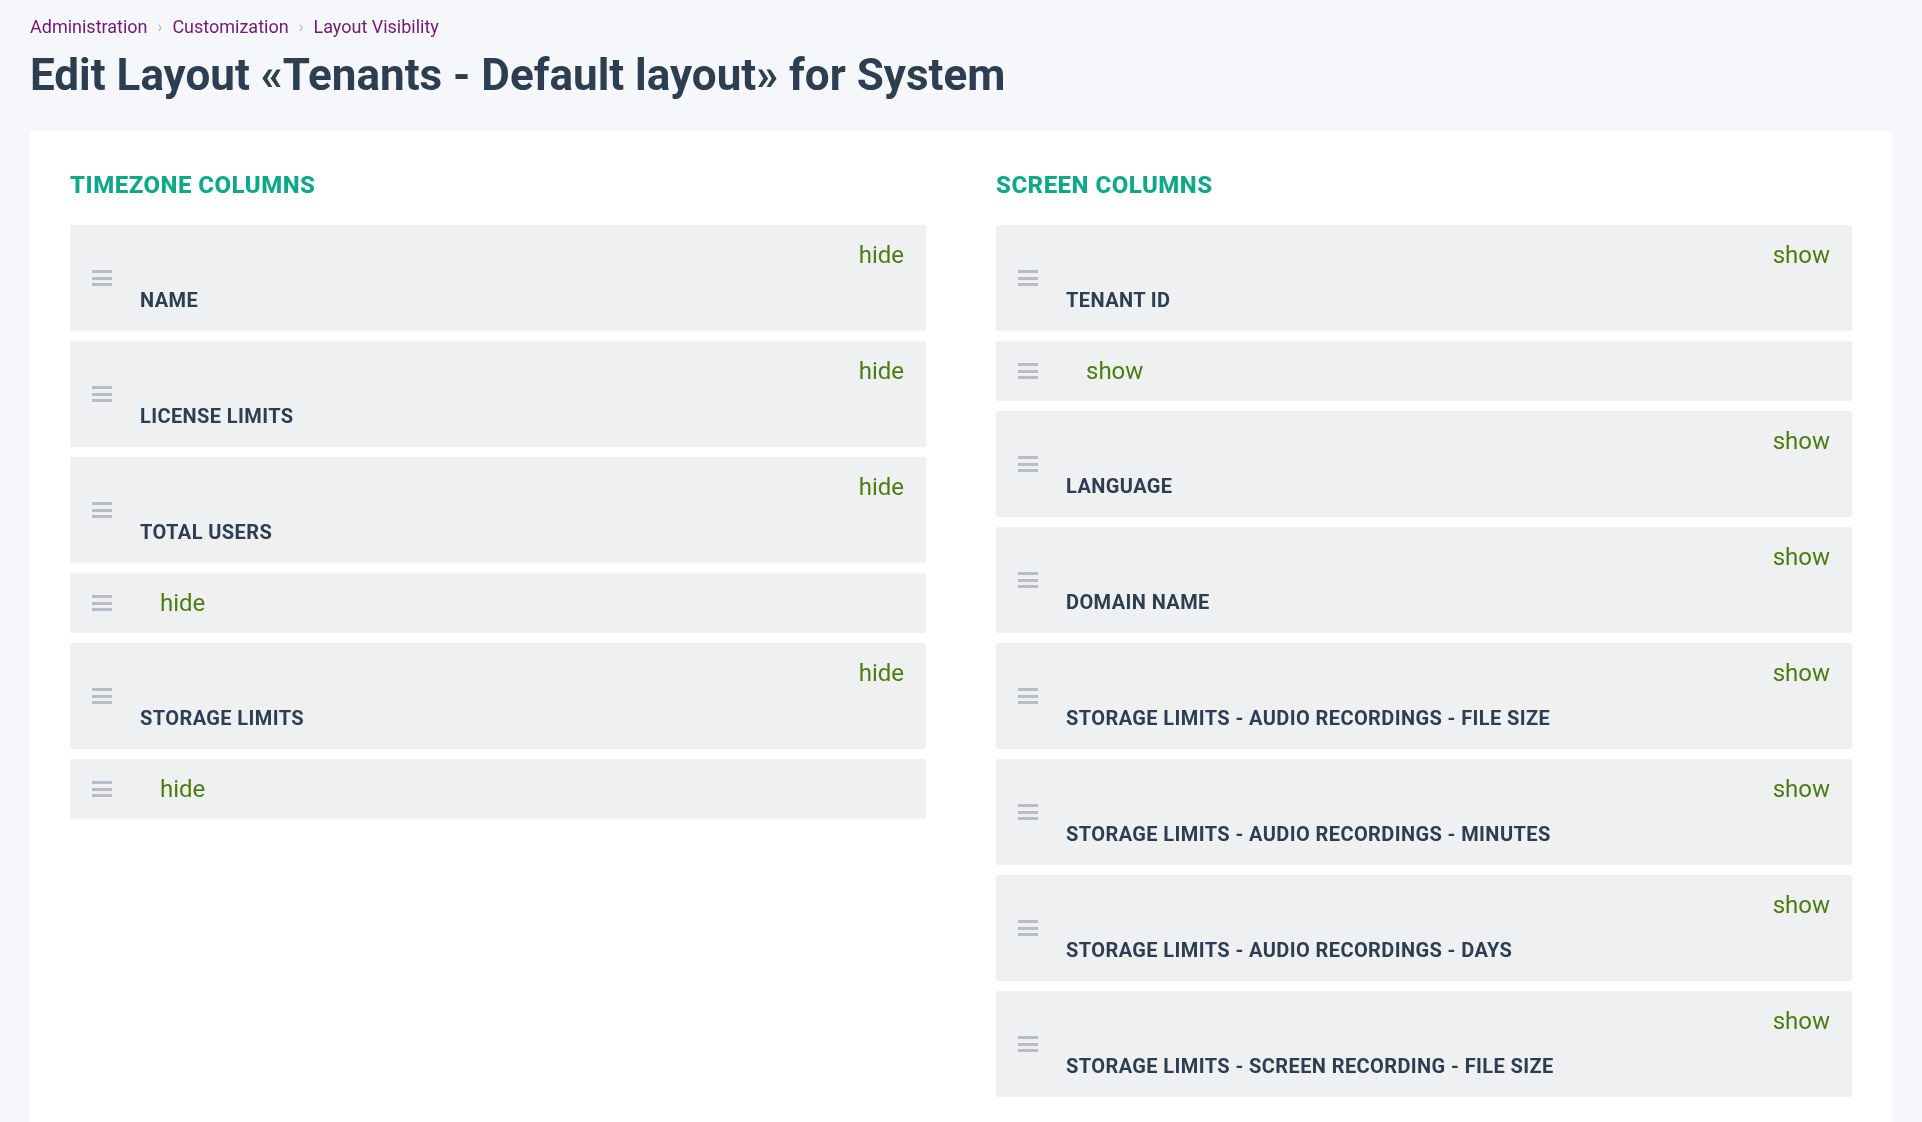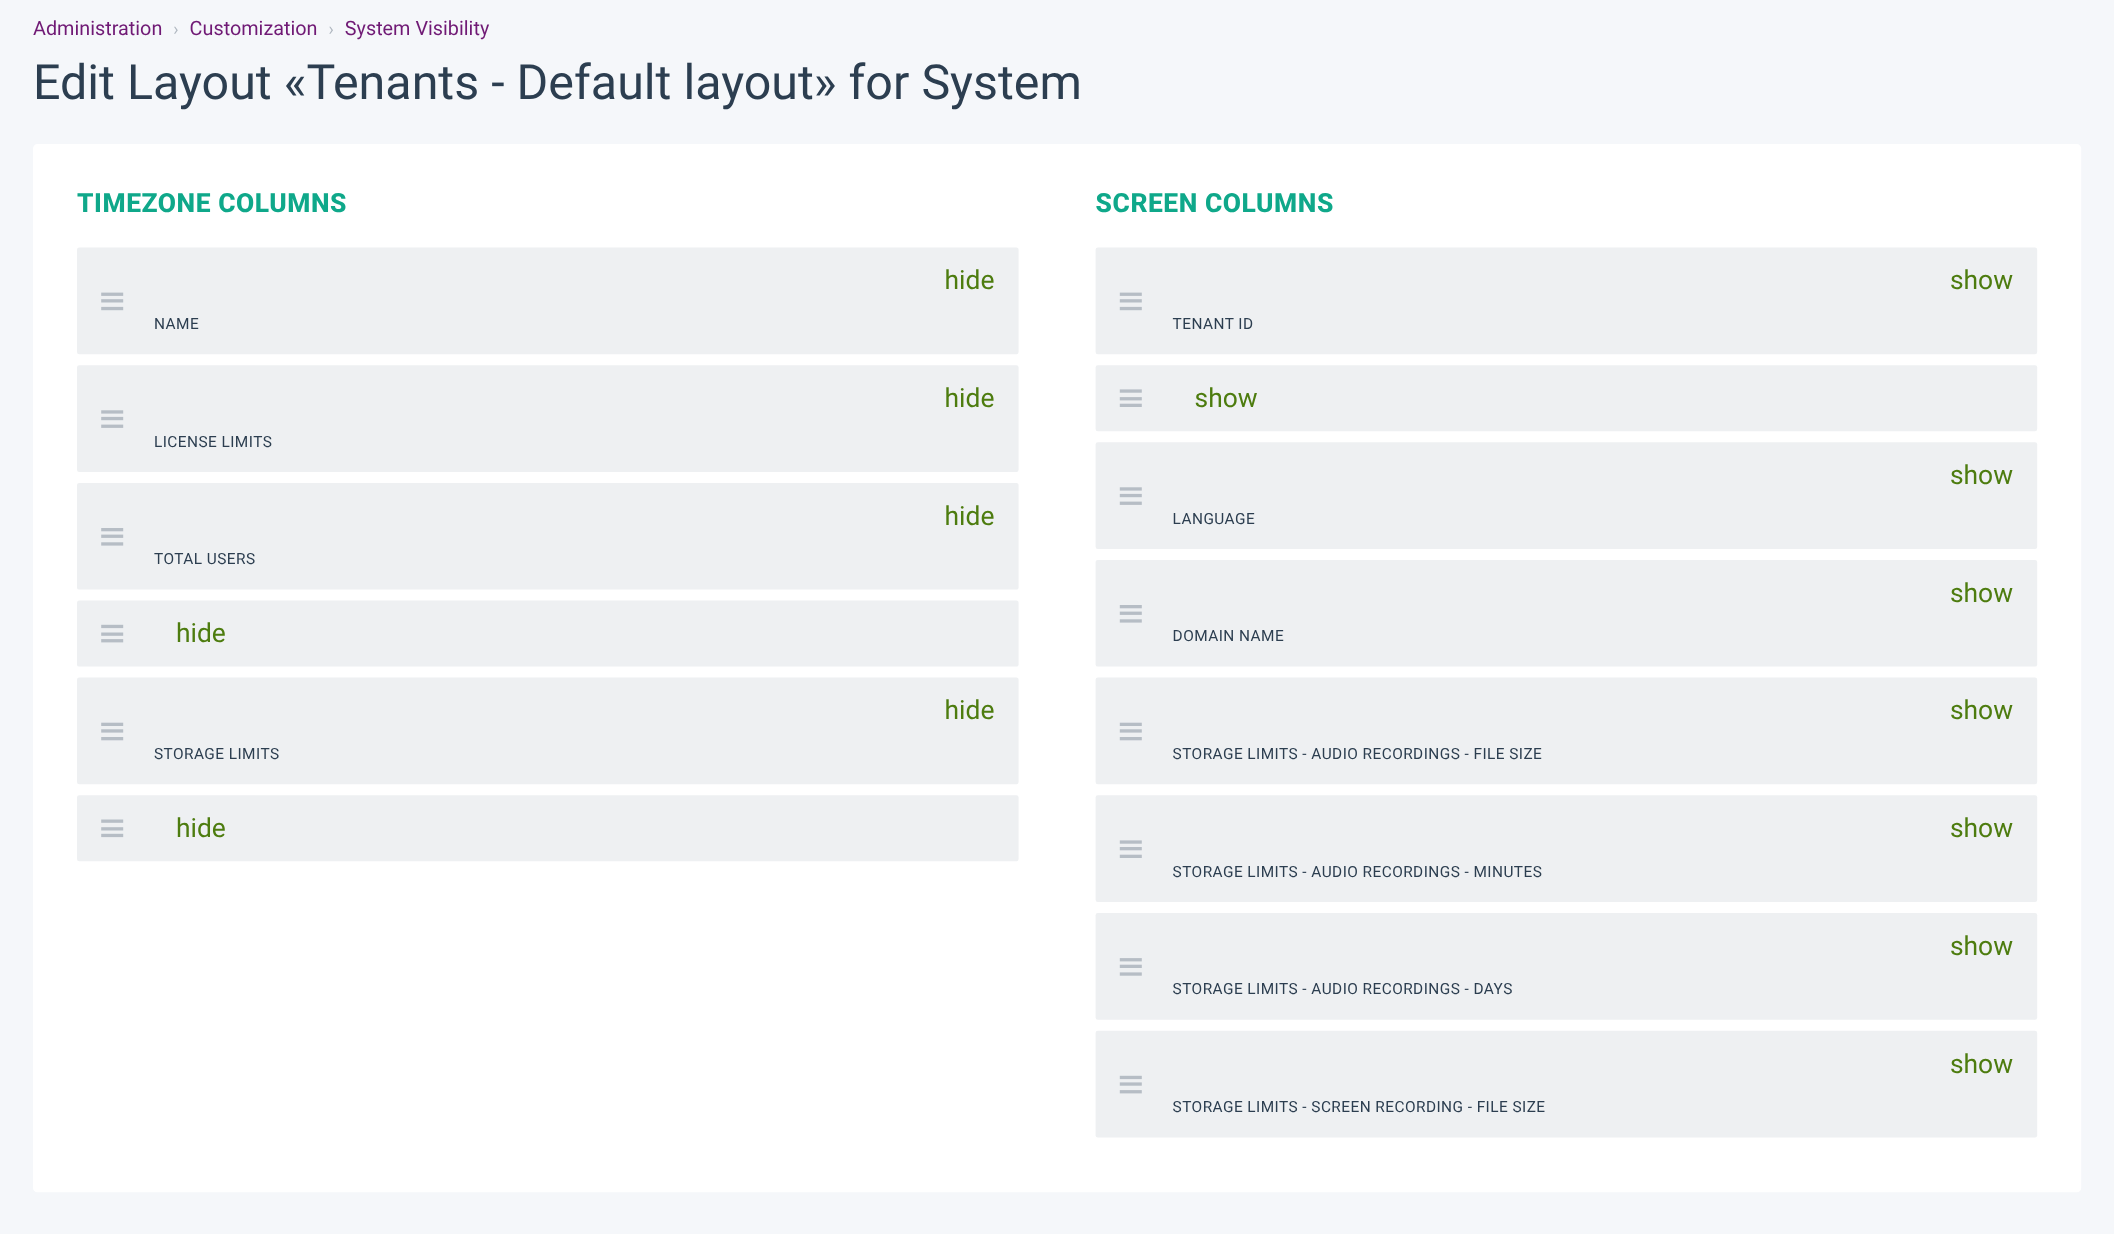--- a/index.html
+++ b/index.html
@@ -24,21 +24,21 @@
       color: #701a75;
       text-decoration: none;
       cursor: pointer;
     }
     .breadcrumb-sep {
       color: #b0b8c0;
       font-size: 16px;
     }
     .page-title {
       font-size: 44px;
-      font-weight: 400;
+      font-weight: 700;
       color: #2c3e50;
       padding: 4px 30px 30px 30px;
     }
     .card {
       background: #ffffff;
       margin: 0 30px;
       border-radius: 4px;
       padding: 40px 40px;
       display: flex;
       gap: 70px;
@@ -72,22 +72,22 @@
       flex-direction: column;
       justify-content: space-between;
     }
     .drag-handle .bar {
       height: 3px;
       background: #b6bdc5;
       width: 100%;
     }
     .item-label {
       flex: 1;
-      font-weight: 400;
-      font-size: 14px;
+      font-weight: 700;
+      font-size: 20px;
       letter-spacing: 0.4px;
       color: #2c3e50;
       text-transform: uppercase;
       line-height: 1.5;
       margin-top: 44px;
     }
     .action-link {
       flex: 0 0 auto;
       color: #4d7c0f;
       font-size: 24px;
@@ -97,21 +97,21 @@
     }
   </style>
 </head>
 <body>
 
 <nav class="breadcrumbs">
   <a class="breadcrumb-link">Administration</a>
   <span class="breadcrumb-sep">›</span>
   <a class="breadcrumb-link">Customization</a>
   <span class="breadcrumb-sep">›</span>
-  <a class="breadcrumb-link">System Visibility</a>
+  <a class="breadcrumb-link">Layout Visibility</a>
 </nav>
 
 <h1 class="page-title">Edit Layout «Tenants - Default layout» for System</h1>
 
 <div class="card">
 
   <div class="column">
     <h2 class="section-title">TIMEZONE COLUMNS</h2>
     <div id="visible-list">
         <div class="item">

